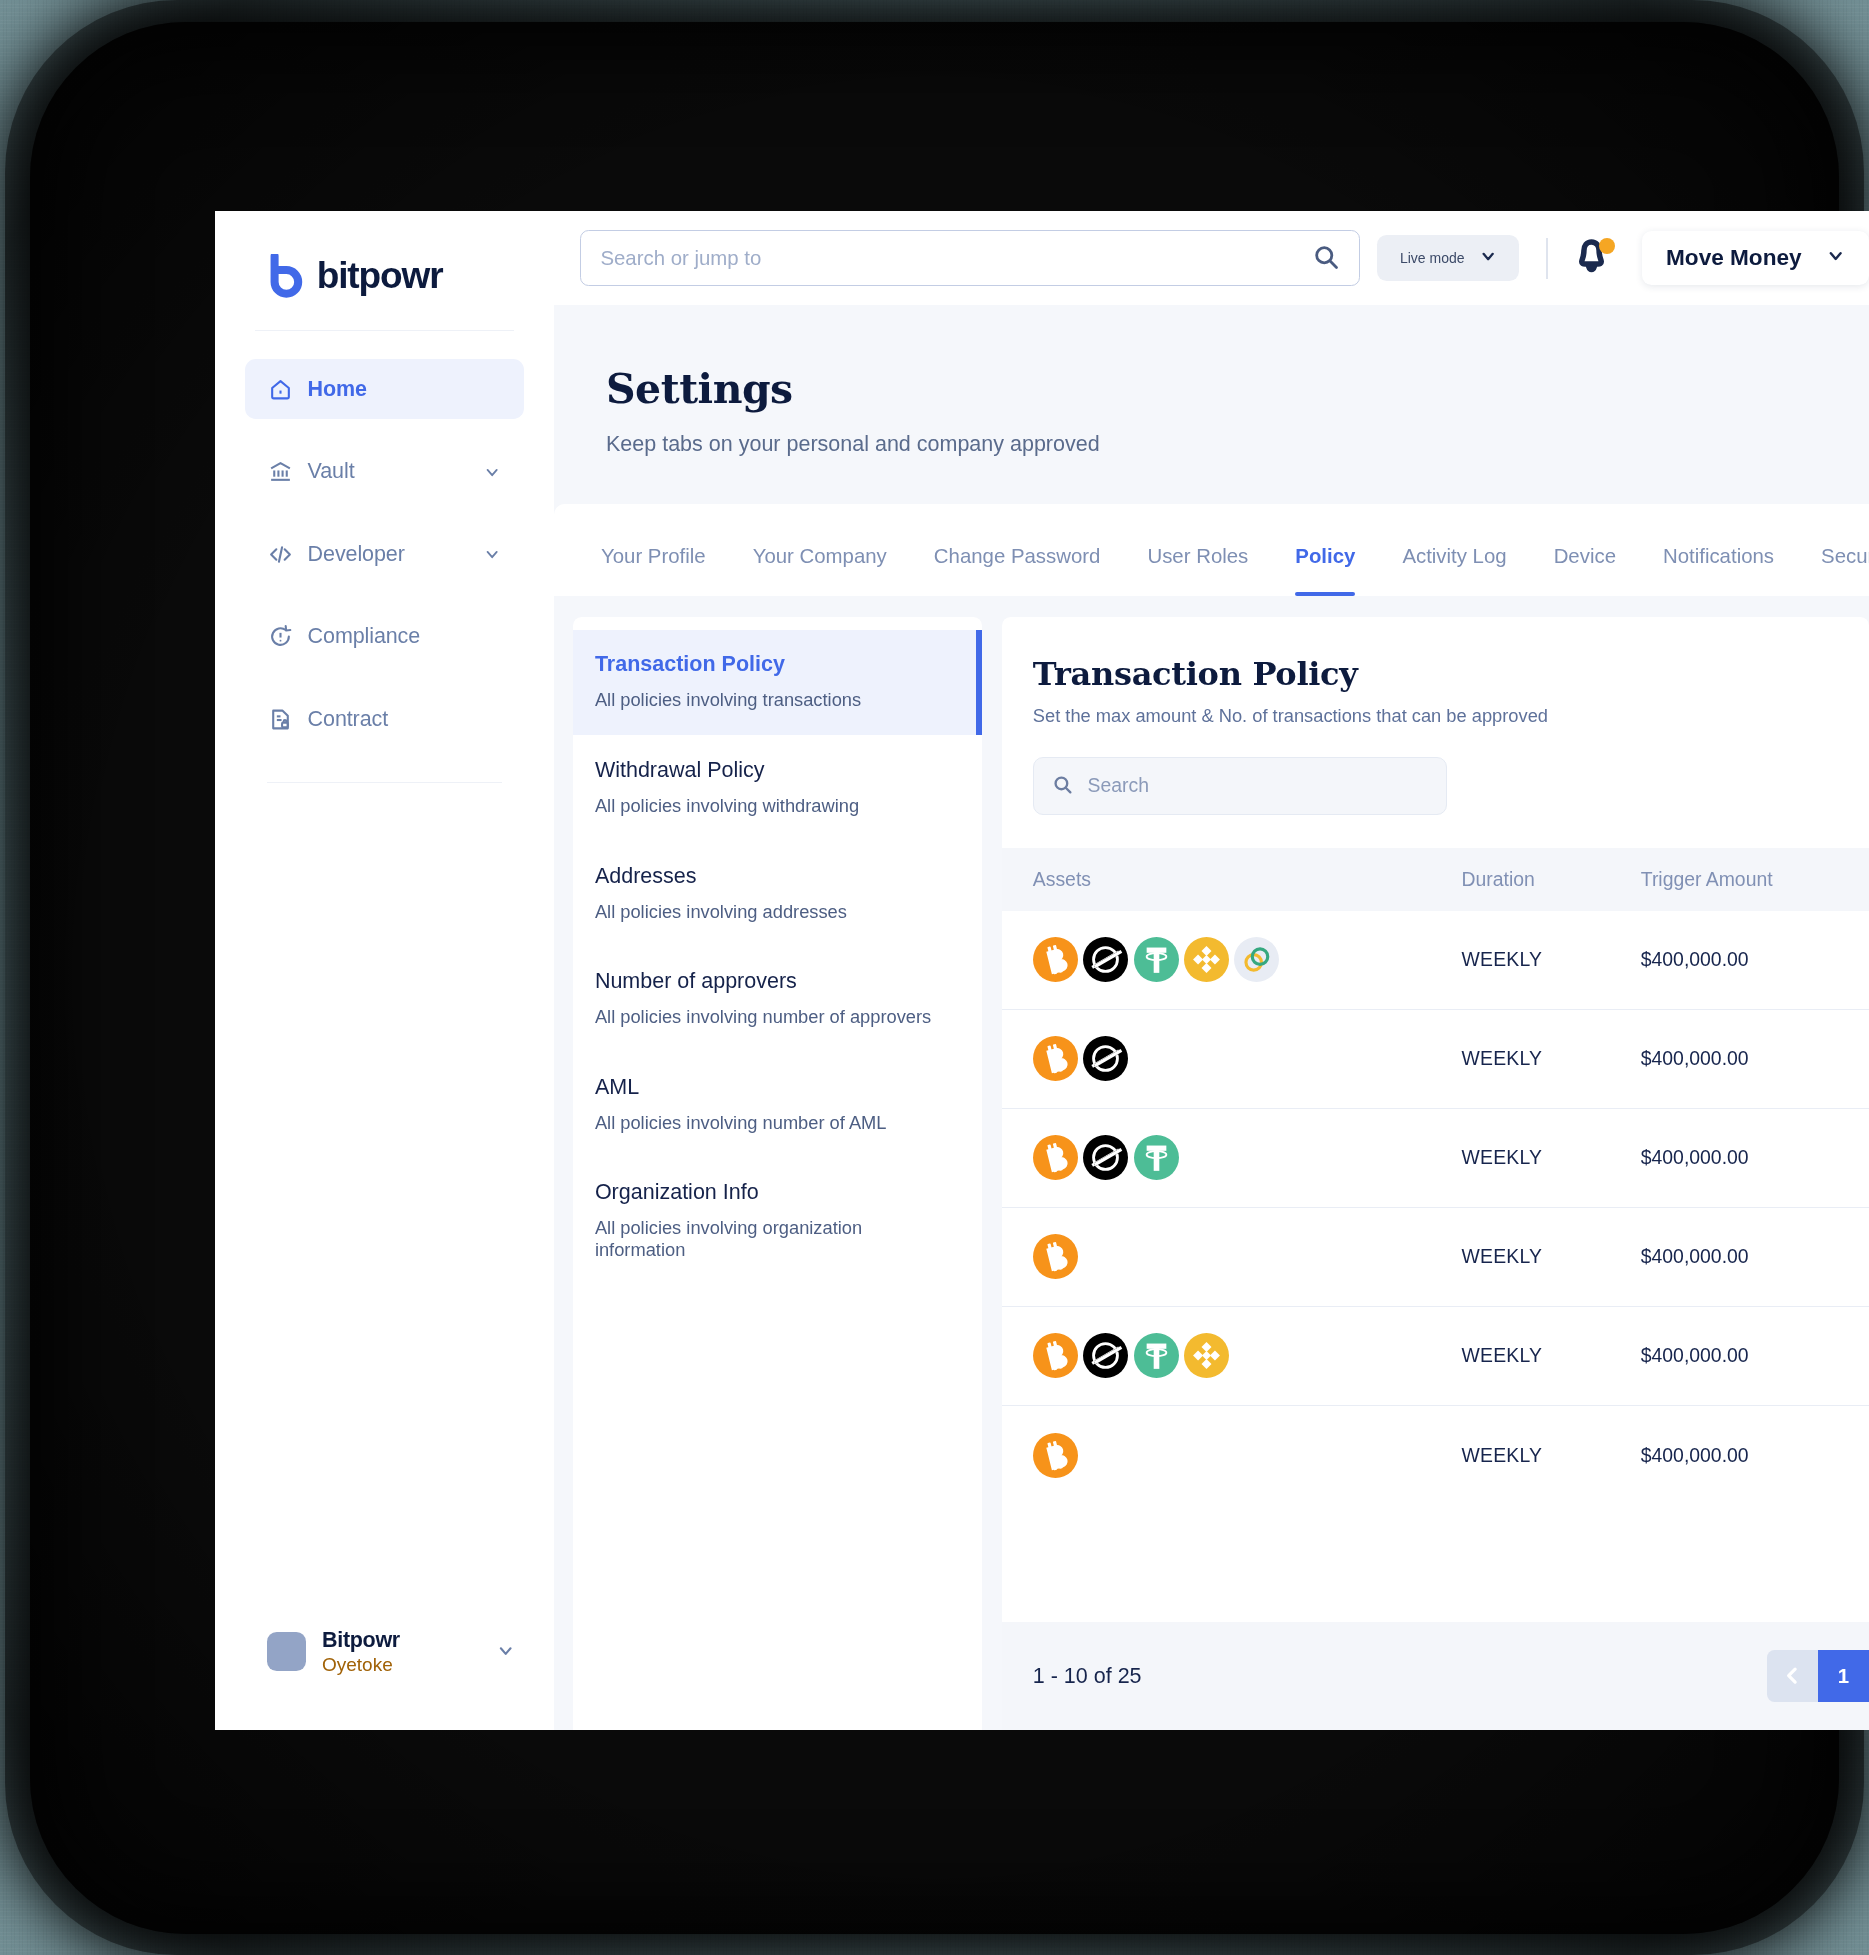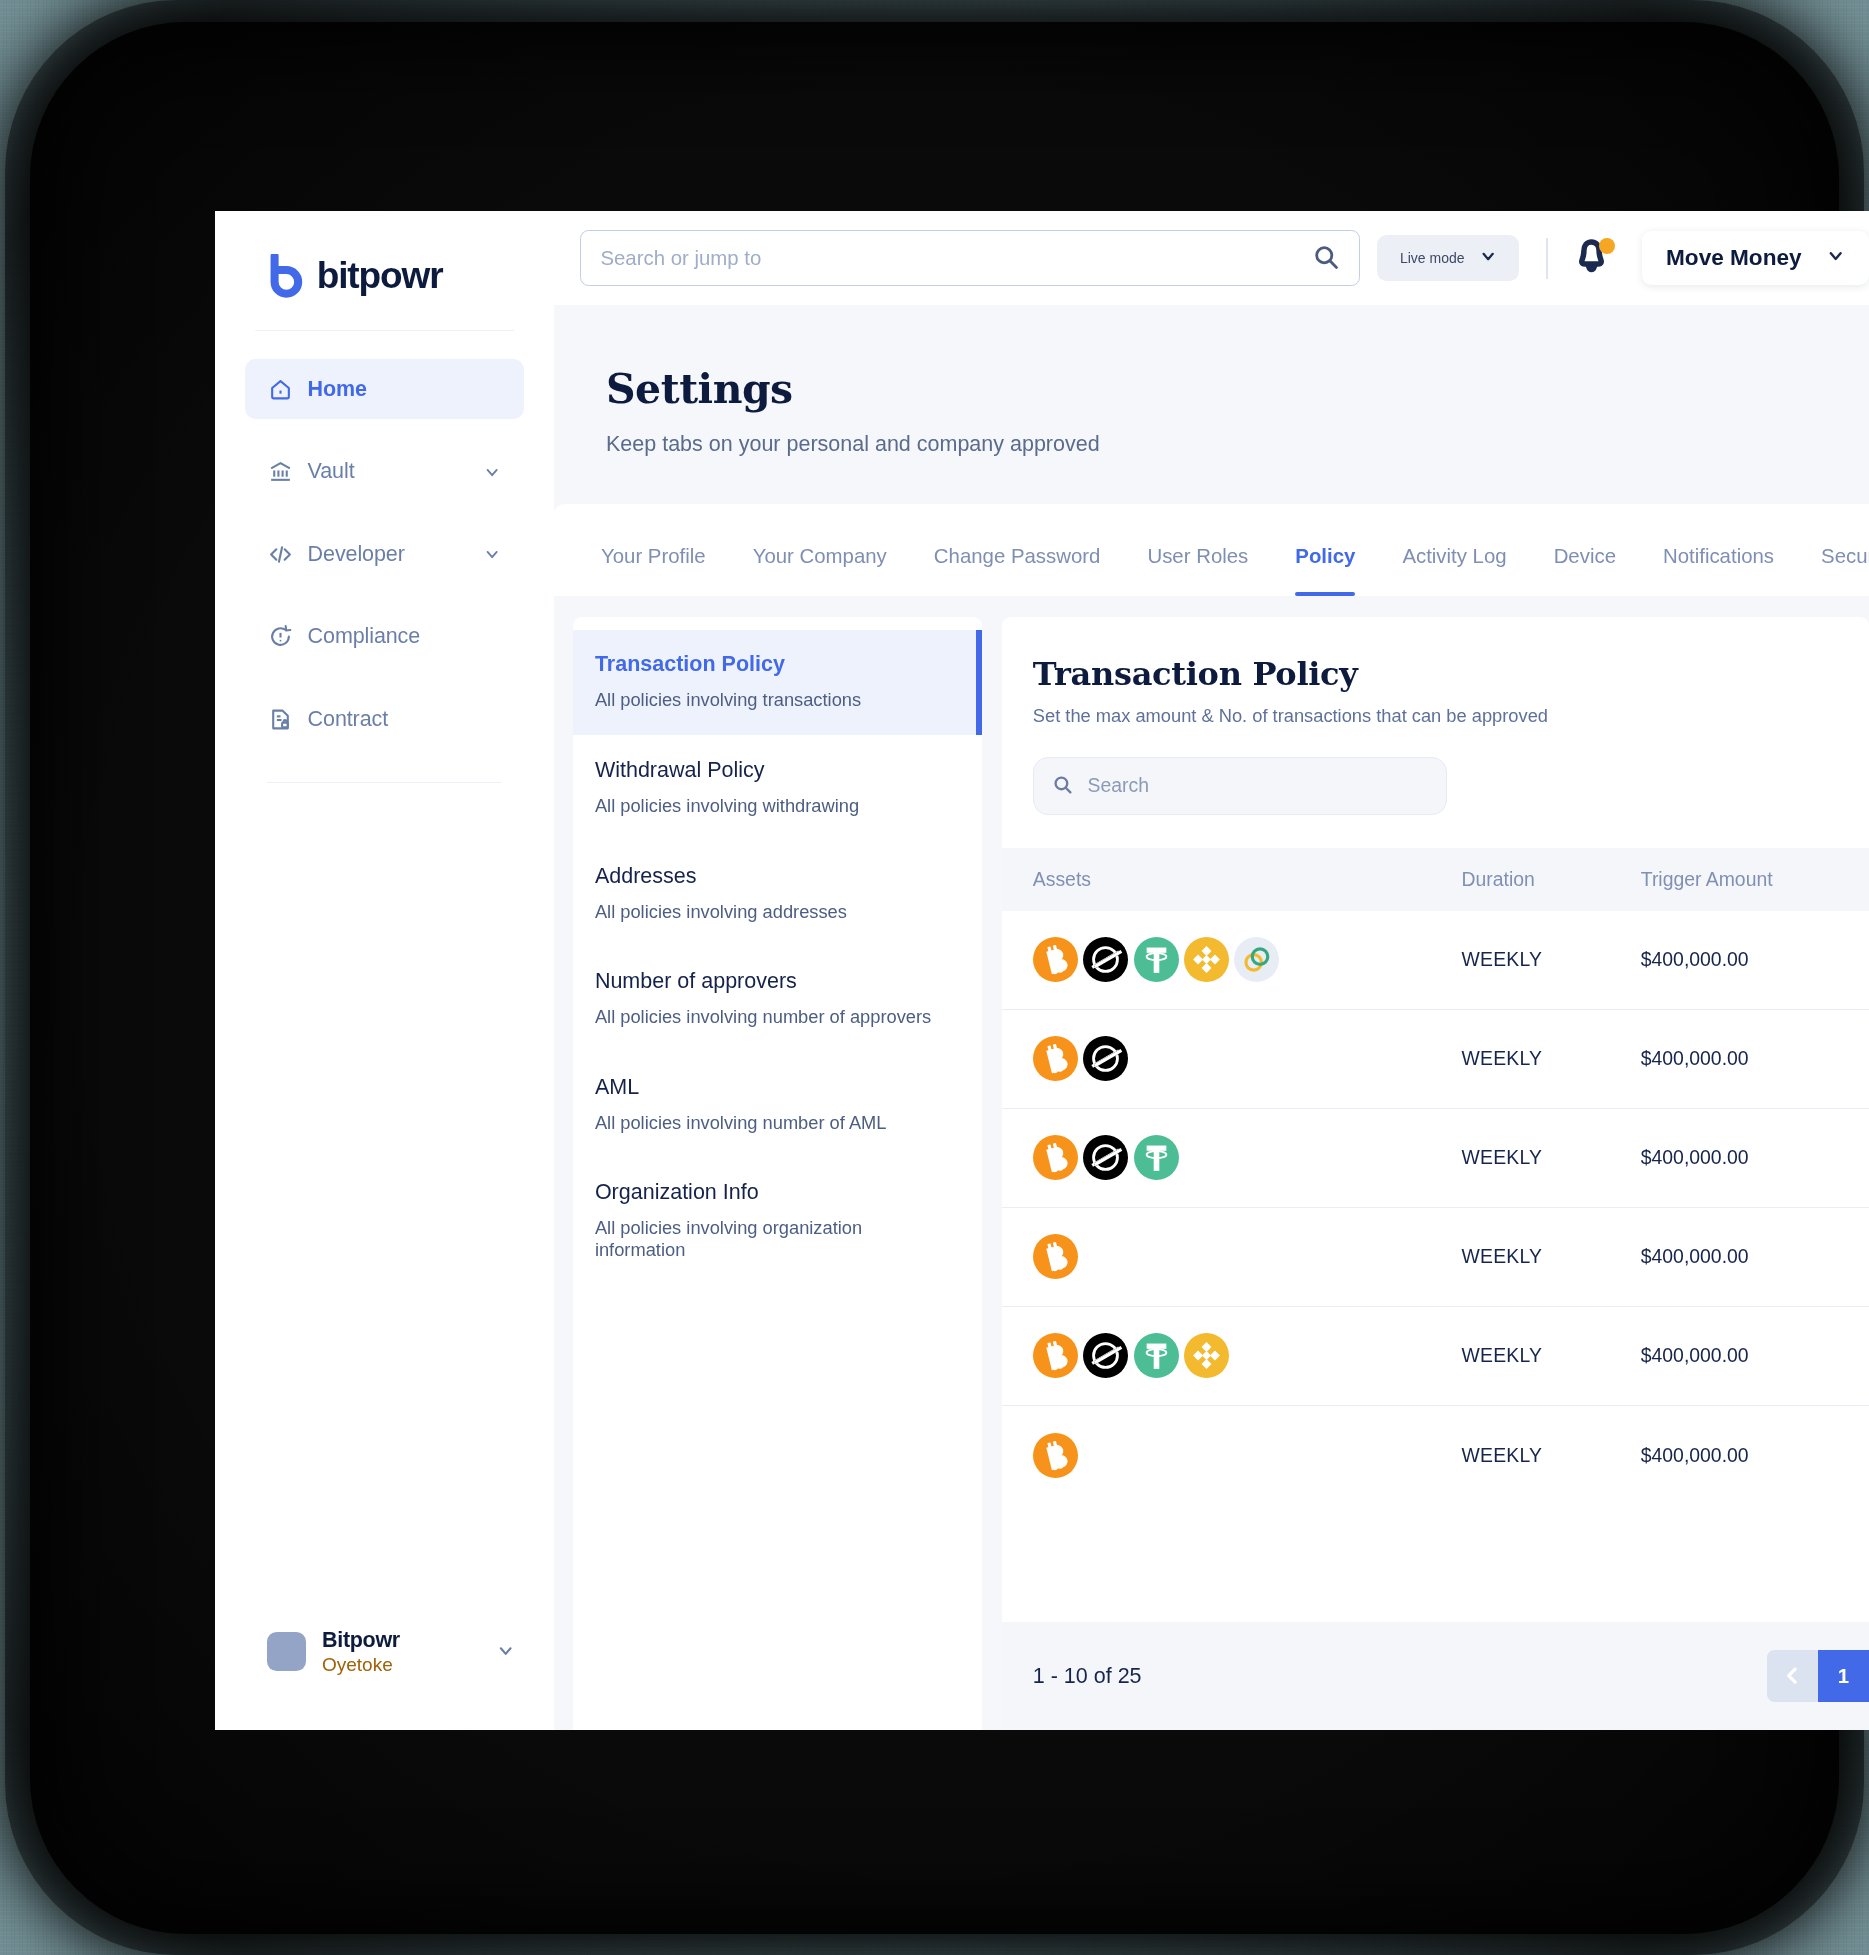--- a/index.html
+++ b/index.html
@@ -212,21 +212,21 @@
   }
   .detail-head { padding: 38px 0 0 31px; }
   .detail-title {
     font-family: "DejaVu Serif", serif;
     font-size: 32px; font-weight: 700; color: #0d1b3e; letter-spacing: -0.3px;
   }
   .detail-sub { margin-top: 12px; font-size: 18.3px; color: #5e719a; }
   .detail-search {
     margin: 30px 0 0 31px;
     width: 414px; height: 58px;
-    background: #f4f6fa; border: 1.1px solid #e5eaf3; border-radius: 15px;
+    background: #f4f6fa; border: 1.1px solid #e5eaf3; border-radius: 10px;
     display: flex; align-items: center; gap: 14px; padding: 0 18.3px;
   }
   .detail-search svg { width: 21.5px; height: 21.5px; stroke: #6c7da1; fill: none; stroke-width: 2.6; }
   .detail-search .ph { font-size: 19.4px; color: #8b9ab9; }
 
   .table-head {
     margin-top: 33px;
     height: 63px;
     background: #f4f6fa;
     display: flex; align-items: center;

